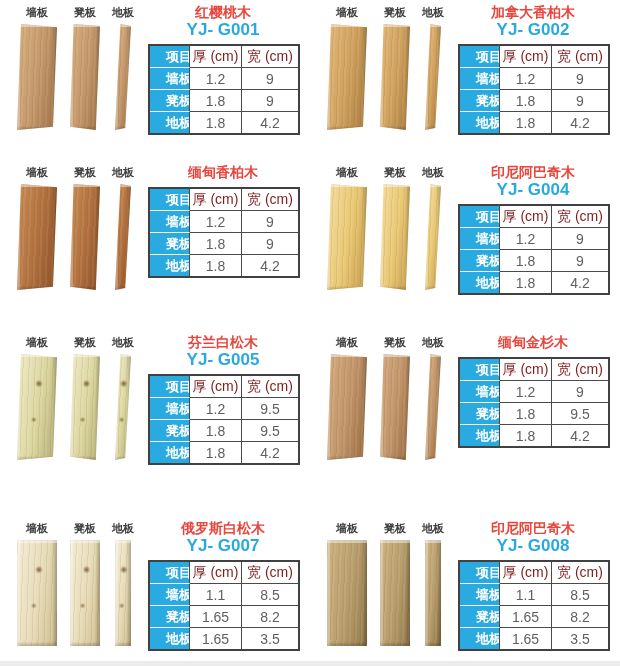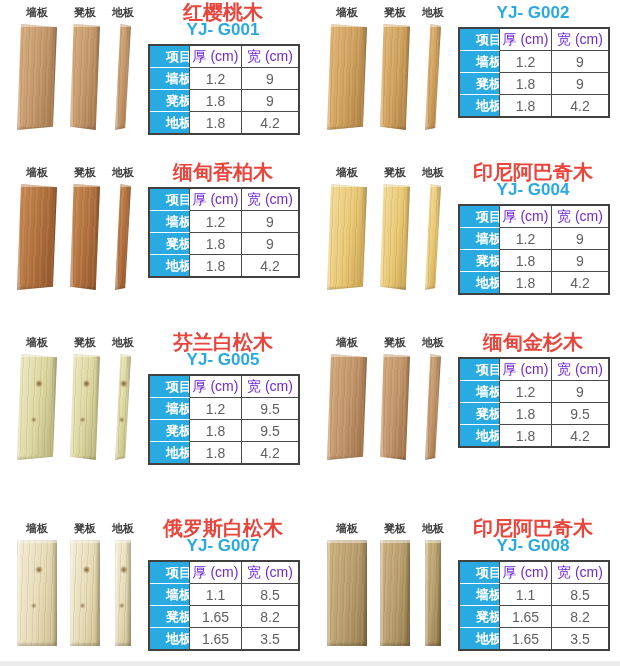--- a/index.html
+++ b/index.html
@@ -35,30 +35,30 @@
   
   .knots .plank{position:relative;}
   .knots .plank::after{content:"";position:absolute;inset:0;
     background:
       radial-gradient(circle 3px at 55% 28%, rgba(110,75,30,.85), rgba(110,75,30,0) 4px),
       radial-gradient(circle 2px at 42% 62%, rgba(110,75,30,.65), rgba(110,75,30,0) 3px);}
 
   
   .info{position:absolute;left:147px;top:4px;width:152px;text-align:center;}
   .row4 .info{top:20px;}
-  .title{font-size:20px;font-weight:bold;color:#e8453c;line-height:17px;}
+  .title{font-size:14px;font-weight:bold;color:#e8453c;line-height:17px;}
   .model{font-size:17px;font-weight:bold;color:#2aa9e0;line-height:17px;}
   table.spec{border-collapse:separate;border-spacing:0;table-layout:fixed;
     width:148px;margin:6px 0 0 1px;background:#fff;border:2px solid #414141;}
   table.spec td{height:21px;padding:0;text-align:center;vertical-align:middle;
     border-right:1.5px solid #4a4a4a;border-bottom:1.5px solid #4a4a4a;
     font-size:14px;color:#5f5f5f;overflow:hidden;white-space:nowrap;}
   table.spec td:last-child{border-right:none;text-align:center;}
   table.spec tr:last-child td{border-bottom:none;}
-  table.spec td.hd{color:#6d28d9;}
+  table.spec td.hd{color:#7f1d1d;}
   table.spec td.cy{background:#29abe2;color:#fff;font-weight:bold;font-size:13px;
     border-bottom-color:#fff;padding-left:16px;}
   table.spec tr:last-child td.cy{border-bottom:none;}
   col.c-item{width:40px;} col.c-th{width:52px;} col.c-wd{width:56px;}
 
   .bottom-strip{position:absolute;left:0;bottom:0;width:620px;height:5px;background:#ececec;}
 </style>
 </head>
 <body>
 
@@ -123,20 +123,21 @@
       <div class="plank-col c2">
         <span class="plabel">凳板</span>
         <div class="plank"></div>
       </div>
       <div class="plank-col c3">
         <span class="plabel">地板</span>
         <div class="plank"></div>
       </div>
     </div>
     <div class="info">
+      <div class="title">加拿大香柏木</div>
       <div class="model">YJ- G002</div>
       <table class="spec">
         <colgroup>
             <col class="c-item">
             <col class="c-th">
             <col class="c-wd">
           </colgroup>
         <tbody>
             <tr>
           <td class="cy">项目</td>

